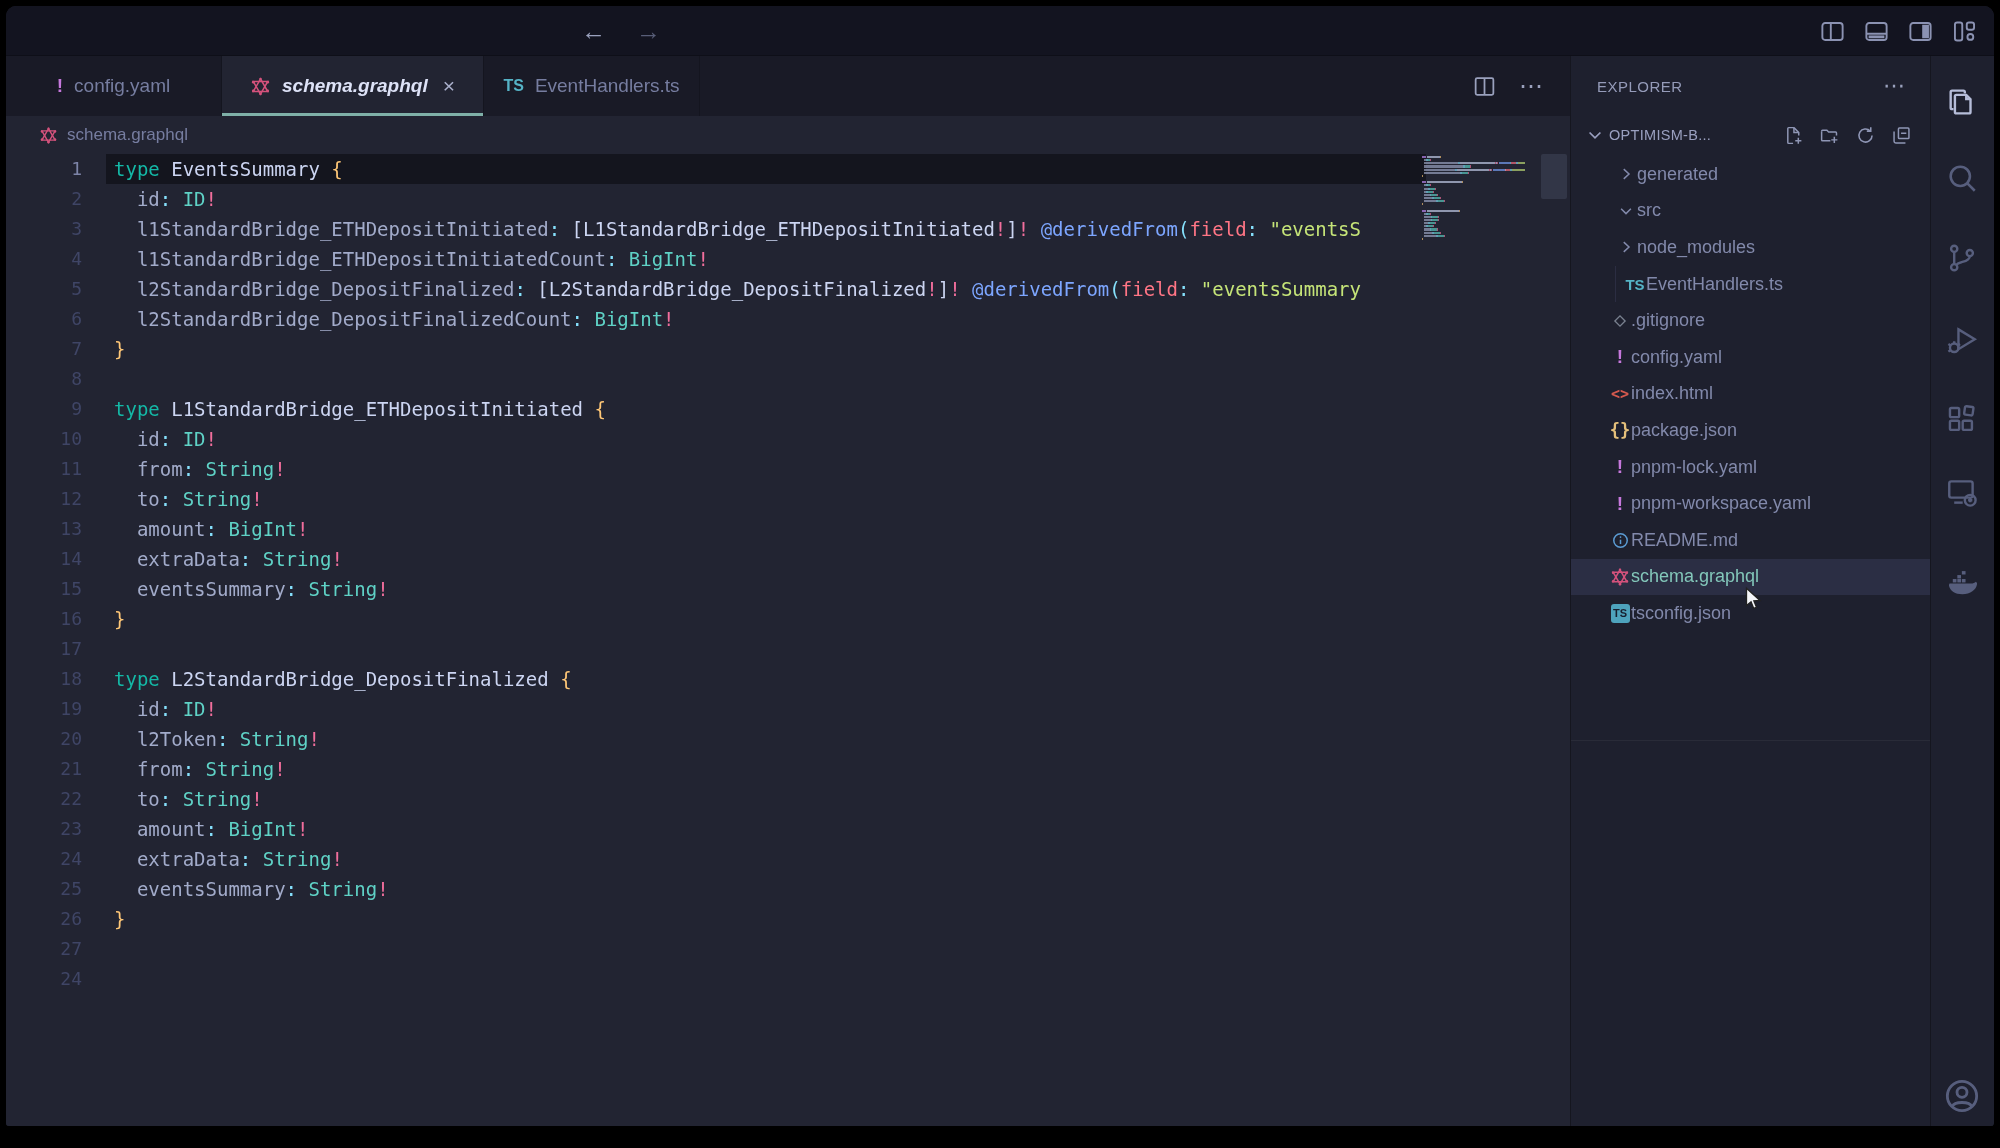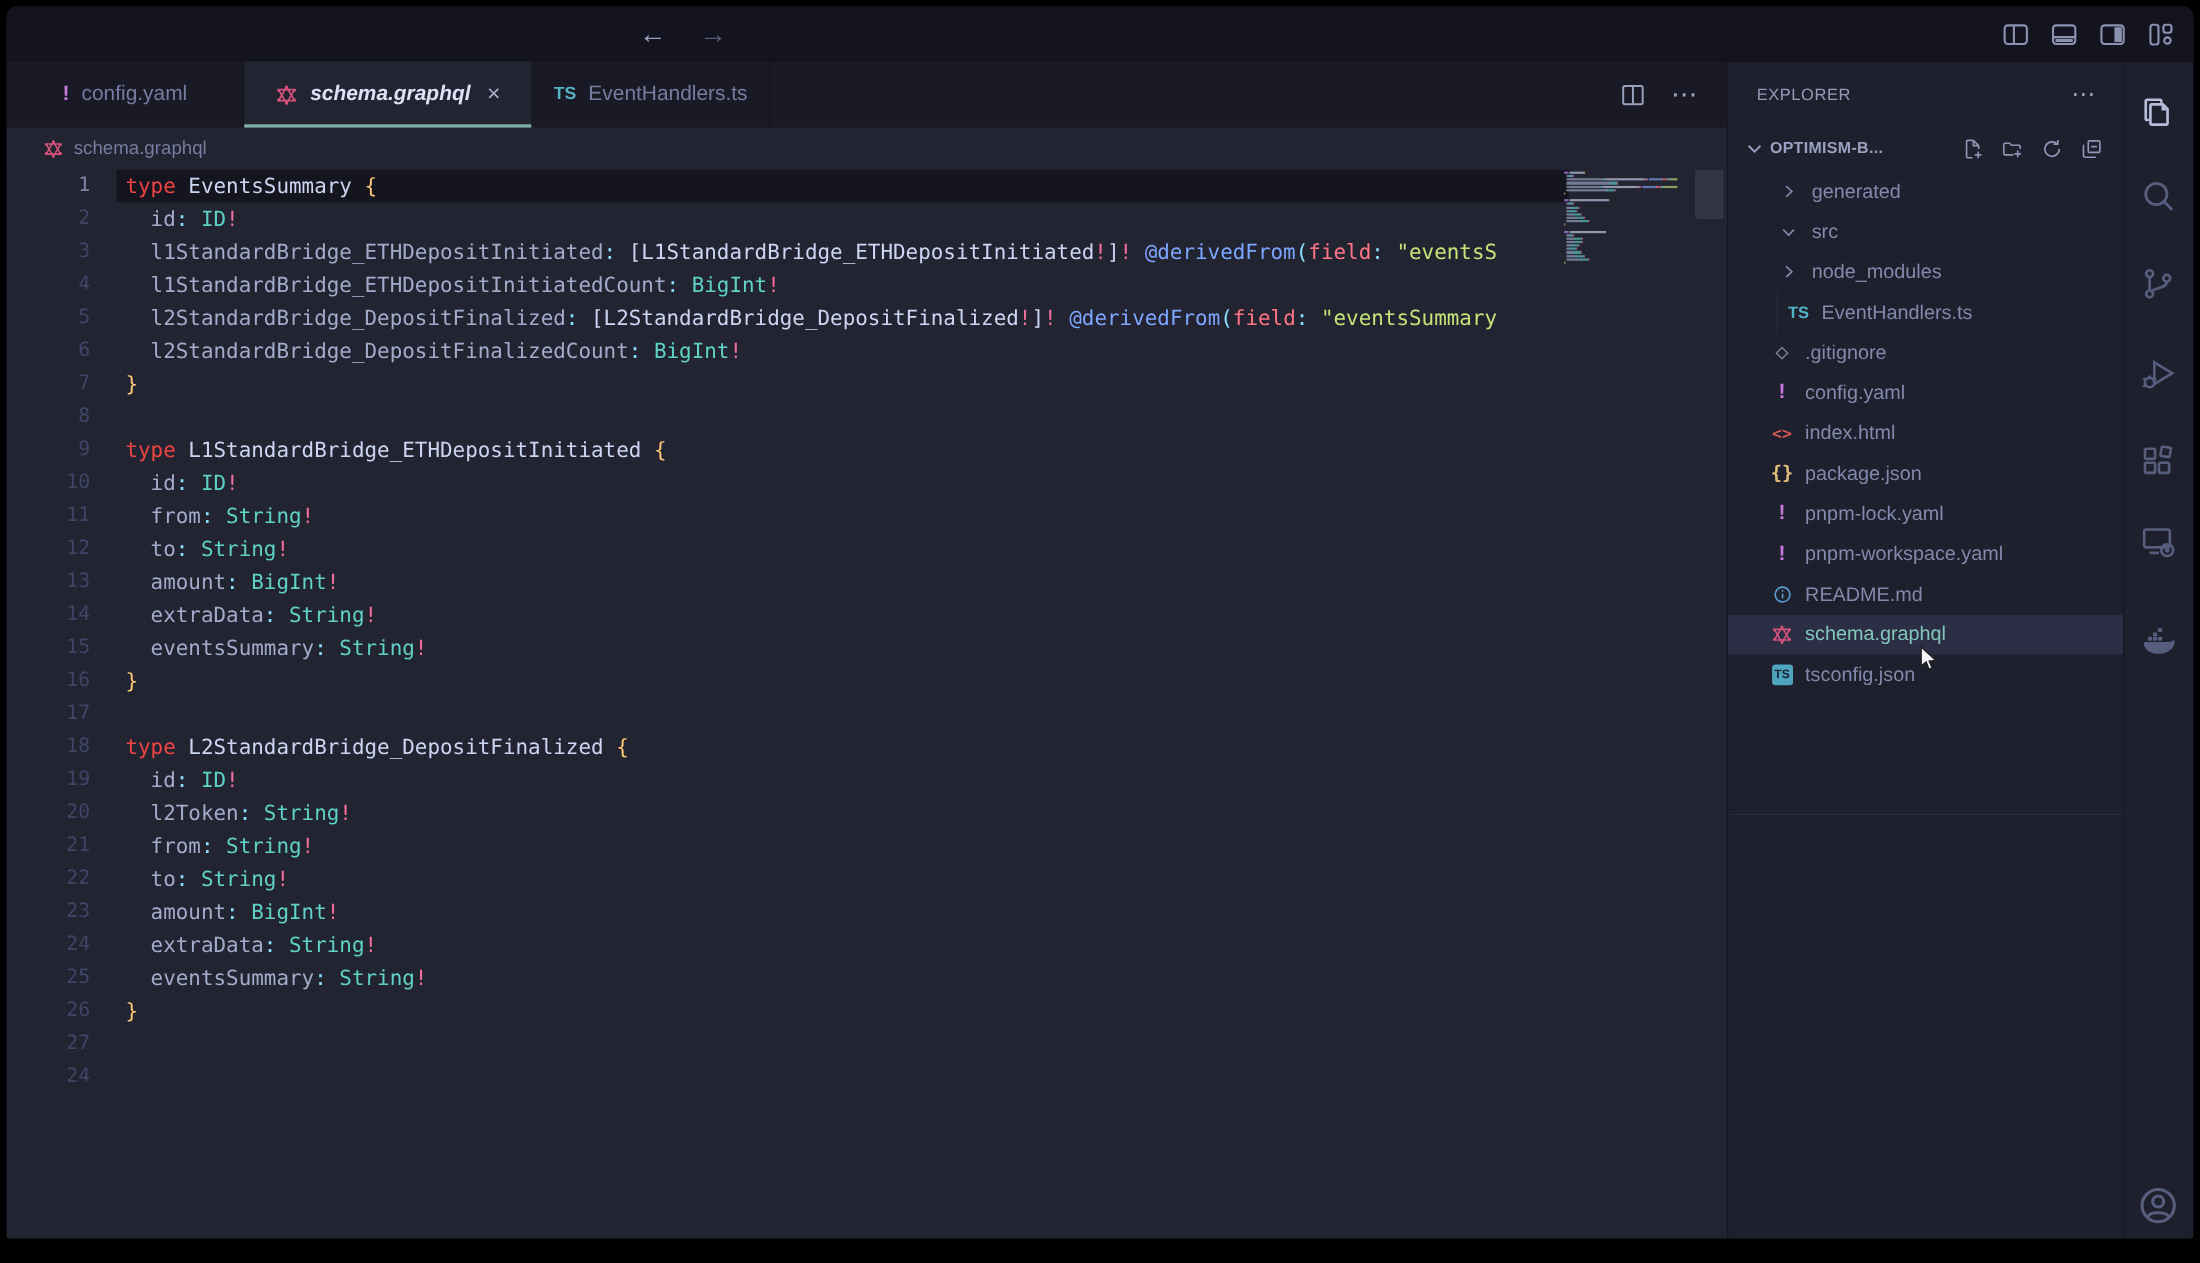--- a/index.html
+++ b/index.html
@@ -58,48 +58,48 @@
   .mm-row i { display:block; height:100%; opacity:.65; }
   .scroll-slider { position:absolute; right:3px; top:0; width:26px; height:45px; background:rgba(165,175,215,.13); border-radius:2px; }
 
   
   .sidebar { width:360px; background:#1e202e; border-left:1px solid #15161f; position:relative; color:#868dad; }
   .sb-header { height:60px; display:flex; align-items:center; padding:0 24px 0 26px; }
   .sb-title { font-size:15px; letter-spacing:.5px; color:#959bb9; }
   .sb-header .more-glyph { margin-left:auto; font-size:22px; color:#9aa1bd; }
   .sb-section { height:38px; display:flex; align-items:center; padding:0 18px 0 14px; }
   .sb-section .chev { width:20px; height:20px; color:#9aa0c0; margin-right:4px; }
-  .sb-section .sec-lbl { font-weight:bold; font-size:14.5px; color:#9aa0c0; letter-spacing:.3px; }
+  .sb-section .sec-lbl { font-weight:normal; font-size:14.5px; color:#9aa0c0; letter-spacing:.3px; }
   .sb-actions { margin-left:auto; display:flex; gap:15px; }
   .sb-actions .sicon { width:21px; height:21px; color:#8f96b5; }
   .sb-actions svg, .sb-section svg { width:100%; height:100%; }
   .tree { position:absolute; top:100px; left:0; right:0; }
   .tree-item { height:36.6px; display:flex; align-items:center; font-size:18px; color:#8289ab; position:relative; }
   .tree-item.selected { background:#2b2e44; }
   .tree-item.selected .lbl { color:#83c7ba; }
   .tree-item .ic { display:flex; align-items:center; justify-content:center; width:22px; height:22px; flex:0 0 22px; }
-  .tree-item .lbl { margin-left:10px; white-space:nowrap; }
+  .tree-item .lbl { white-space:nowrap; }
   .ind-folder .ic { margin-left:44px; }
   .ind-nested .ic { margin-left:53px; }
   .ind-nested::before { content:""; position:absolute; left:44px; top:0; bottom:0; width:1px; background:#2b2d42; }
   .ind-file .ic { margin-left:38px; }
   .ts-square { background:#4ea3bd; color:#172030; font-weight:bold; font-size:11px; border-radius:3px; width:19px; height:19px; display:flex; align-items:center; justify-content:center; }
   .json-braces { color:#e5c07b; font-weight:bold; font-size:17px; font-family:"DejaVu Sans Mono",monospace; }
   .html-tag { color:#d5594e; font-weight:bold; font-size:15px; font-family:"DejaVu Sans Mono",monospace; }
   .sb-divider { position:absolute; left:0; right:0; top:684px; height:1px; background:rgba(255,255,255,.05); }
 
   
   .activitybar { width:63px; background:#1e202e; border-left:1px solid #15161f; position:relative; }
   .act-icon { position:absolute; left:50%; transform:translateX(-50%); width:34px; height:34px; color:#575e7d; }
   .act-icon.active { color:#b6bdd9; }
   .act-icon svg { width:100%; height:100%; }
 
   .mouse-cursor { position:absolute; left:1740px; top:586px; z-index:50; }
 </style>
-<style>.tok-kw{color:#ef4444;}.tok-tn{color:#ccd5f2;}.tok-br{color:#ffc777;}.tok-fd{color:#a2abca;}.tok-cl{color:#86e1fc;}.tok-sc{color:#5fd2c6;}.tok-bg{color:#f16e9c;}.tok-bk{color:#ccd5f2;}.tok-dr{color:#7da6ff;}.tok-pr{color:#86e1fc;}.tok-an{color:#ff7585;}.tok-st{color:#c5e478;}</style></head>
+<style>.tok-kw{color:#14b8a6;}.tok-tn{color:#ccd5f2;}.tok-br{color:#ffc777;}.tok-fd{color:#a2abca;}.tok-cl{color:#86e1fc;}.tok-sc{color:#5fd2c6;}.tok-bg{color:#f16e9c;}.tok-bk{color:#ccd5f2;}.tok-dr{color:#7da6ff;}.tok-pr{color:#86e1fc;}.tok-an{color:#ff7585;}.tok-st{color:#c5e478;}</style></head>
 <body>
 
 <div class="frame">
   <div class="window">
 
     <div class="titlebar">
       <div class="nav">
         <span class="back">←</span>
         <span class="fwd">→</span>
       </div>

